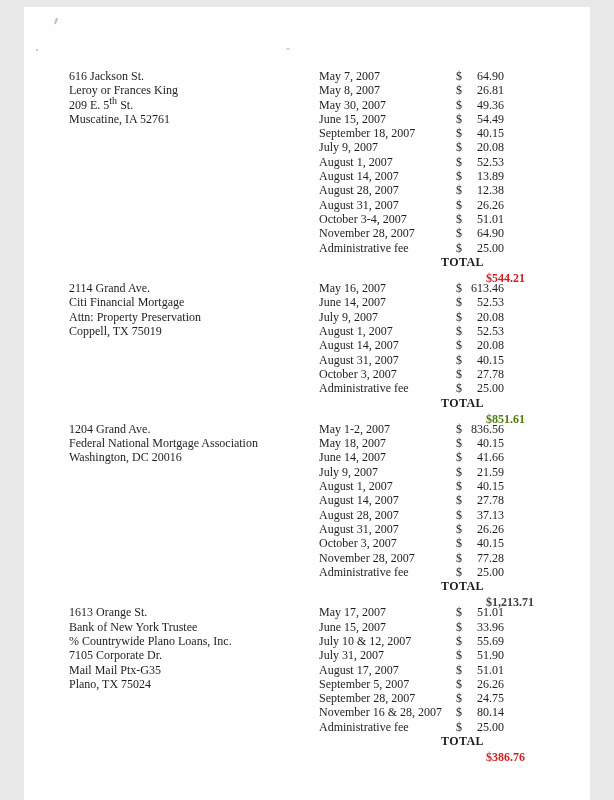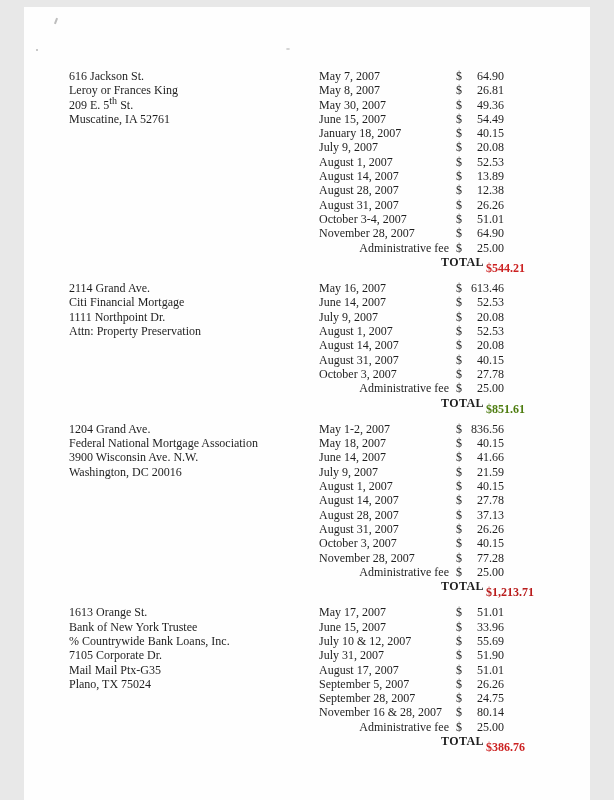--- a/index.html
+++ b/index.html
@@ -19,23 +19,23 @@
   .address { width: 250px; }
   .address div { line-height: 14.3px; white-space: nowrap; }
   .address sup { font-size: 10px; line-height: 0; }
   .entries { width: 220px; position: relative; }
   .row { position: relative; height: 14.3px; line-height: 14.3px; white-space: nowrap; }
   .date { position: absolute; left: 0; top: 0; }
   .amt {
     position: absolute; left: 137px; top: 0; width: 48px;
     display: flex; justify-content: space-between;
   }
-  .fee-label { position: absolute; left: 0; top: 0; width: 130px; text-align: right; }
+  .fee-label { position: absolute; left: 0; top: 0; width: 130px; text-align: left; }
   .total-label { position: absolute; left: 122px; top: 0; font-weight: 700; letter-spacing: .4px; }
-  .total-amt { position: absolute; left: 167px; top: 6px; font-weight: 700; }
+  .total-amt { position: absolute; left: 167px; top: 16px; font-weight: 700; }
   
   .artifact { position: absolute; }
   .a1 { left: 31px; top: 11px; width: 2px; height: 6px; background: rgba(110,110,110,.45); transform: rotate(22deg); }
   .a2 { left: 12px; top: 42px; width: 2px; height: 2px; background: rgba(100,100,100,.45); border-radius: 50%; }
   .a3 { left: 262px; top: 41px; width: 4px; height: 2px; background: rgba(130,130,130,.35); border-radius: 50%; }
 </style>
 </head>
 <body>
 
 <div class="page">
@@ -74,21 +74,21 @@
               </span>
             </div>
             <div class="row">
               <span class="date">June 15, 2007</span>
               <span class="amt">
                 <span class="cur">$</span>
                 <span class="num">54.49</span>
               </span>
             </div>
             <div class="row">
-              <span class="date">January 18, 2007</span>
+              <span class="date">September 18, 2007</span>
               <span class="amt">
                 <span class="cur">$</span>
                 <span class="num">40.15</span>
               </span>
             </div>
             <div class="row">
               <span class="date">July 9, 2007</span>
               <span class="amt">
                 <span class="cur">$</span>
                 <span class="num">20.08</span>
@@ -147,22 +147,22 @@
               <span class="total-label">TOTAL</span>
               <span class="total-amt" style="color: rgb(204, 34, 34);">$544.21</span>
             </div>
           </div>
   </div>
 
   <div class="block">
     <div class="address">
             <div>2114 Grand Ave.</div>
             <div>Citi Financial Mortgage</div>
-            <div>1111 Northpoint Dr.</div>
             <div>Attn: Property Preservation</div>
+            <div>Coppell, TX 75019</div>
           </div>
     <div class="entries">
             <div class="row">
               <span class="date">May 16, 2007</span>
               <span class="amt">
                 <span class="cur">$</span>
                 <span class="num">613.46</span>
               </span>
             </div>
             <div class="row">
@@ -218,21 +218,20 @@
               <span class="total-label">TOTAL</span>
               <span class="total-amt" style="color: #4d7c0f;">$851.61</span>
             </div>
           </div>
   </div>
 
   <div class="block">
     <div class="address">
             <div>1204 Grand Ave.</div>
             <div>Federal National Mortgage Association</div>
-            <div>3900 Wisconsin Ave. N.W.</div>
             <div>Washington, DC 20016</div>
           </div>
     <div class="entries">
             <div class="row">
               <span class="date">May 1-2, 2007</span>
               <span class="amt">
                 <span class="cur">$</span>
                 <span class="num">836.56</span>
               </span>
             </div>
@@ -301,30 +300,30 @@
             </div>
             <div class="row">
               <span class="fee-label">Administrative fee</span>
               <span class="amt">
                 <span class="cur">$</span>
                 <span class="num">25.00</span>
               </span>
             </div>
             <div class="row">
               <span class="total-label">TOTAL</span>
-              <span class="total-amt" style="color: #b91c1c;">$1,213.71</span>
+              <span class="total-amt" style="color: #404040;">$1,213.71</span>
             </div>
           </div>
   </div>
 
   <div class="block">
     <div class="address">
             <div>1613 Orange St.</div>
             <div>Bank of New York Trustee</div>
-            <div>% Countrywide Bank Loans, Inc.</div>
+            <div>% Countrywide Plano Loans, Inc.</div>
             <div>7105 Corporate Dr.</div>
             <div>Mail Mail Ptx-G35</div>
             <div>Plano, TX 75024</div>
           </div>
     <div class="entries">
             <div class="row">
               <span class="date">May 17, 2007</span>
               <span class="amt">
                 <span class="cur">$</span>
                 <span class="num">51.01</span>

